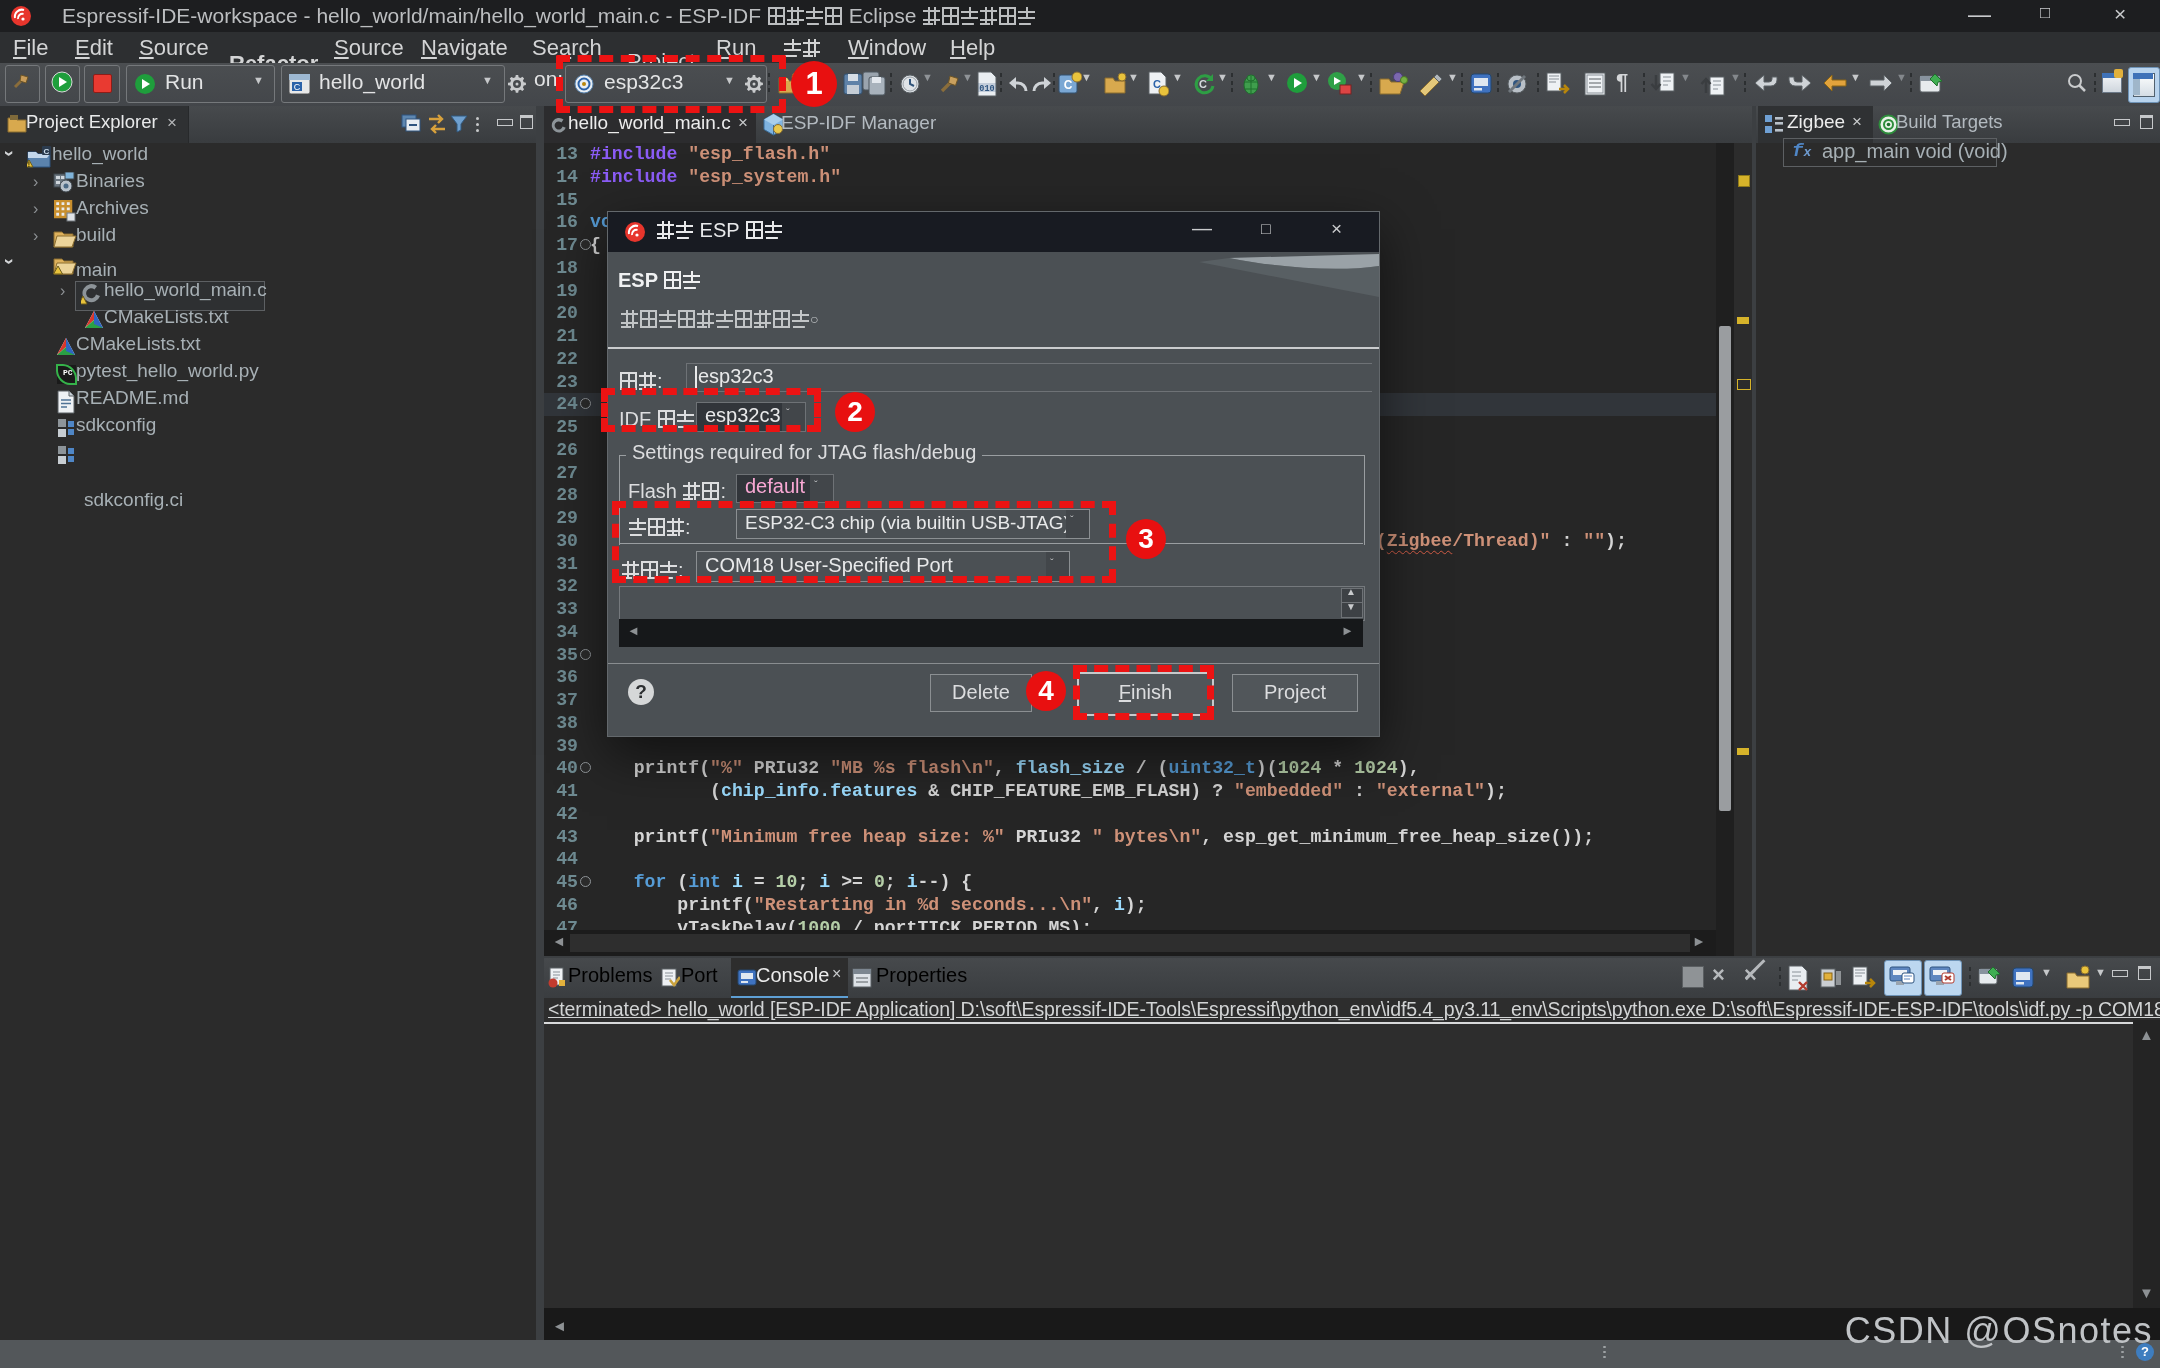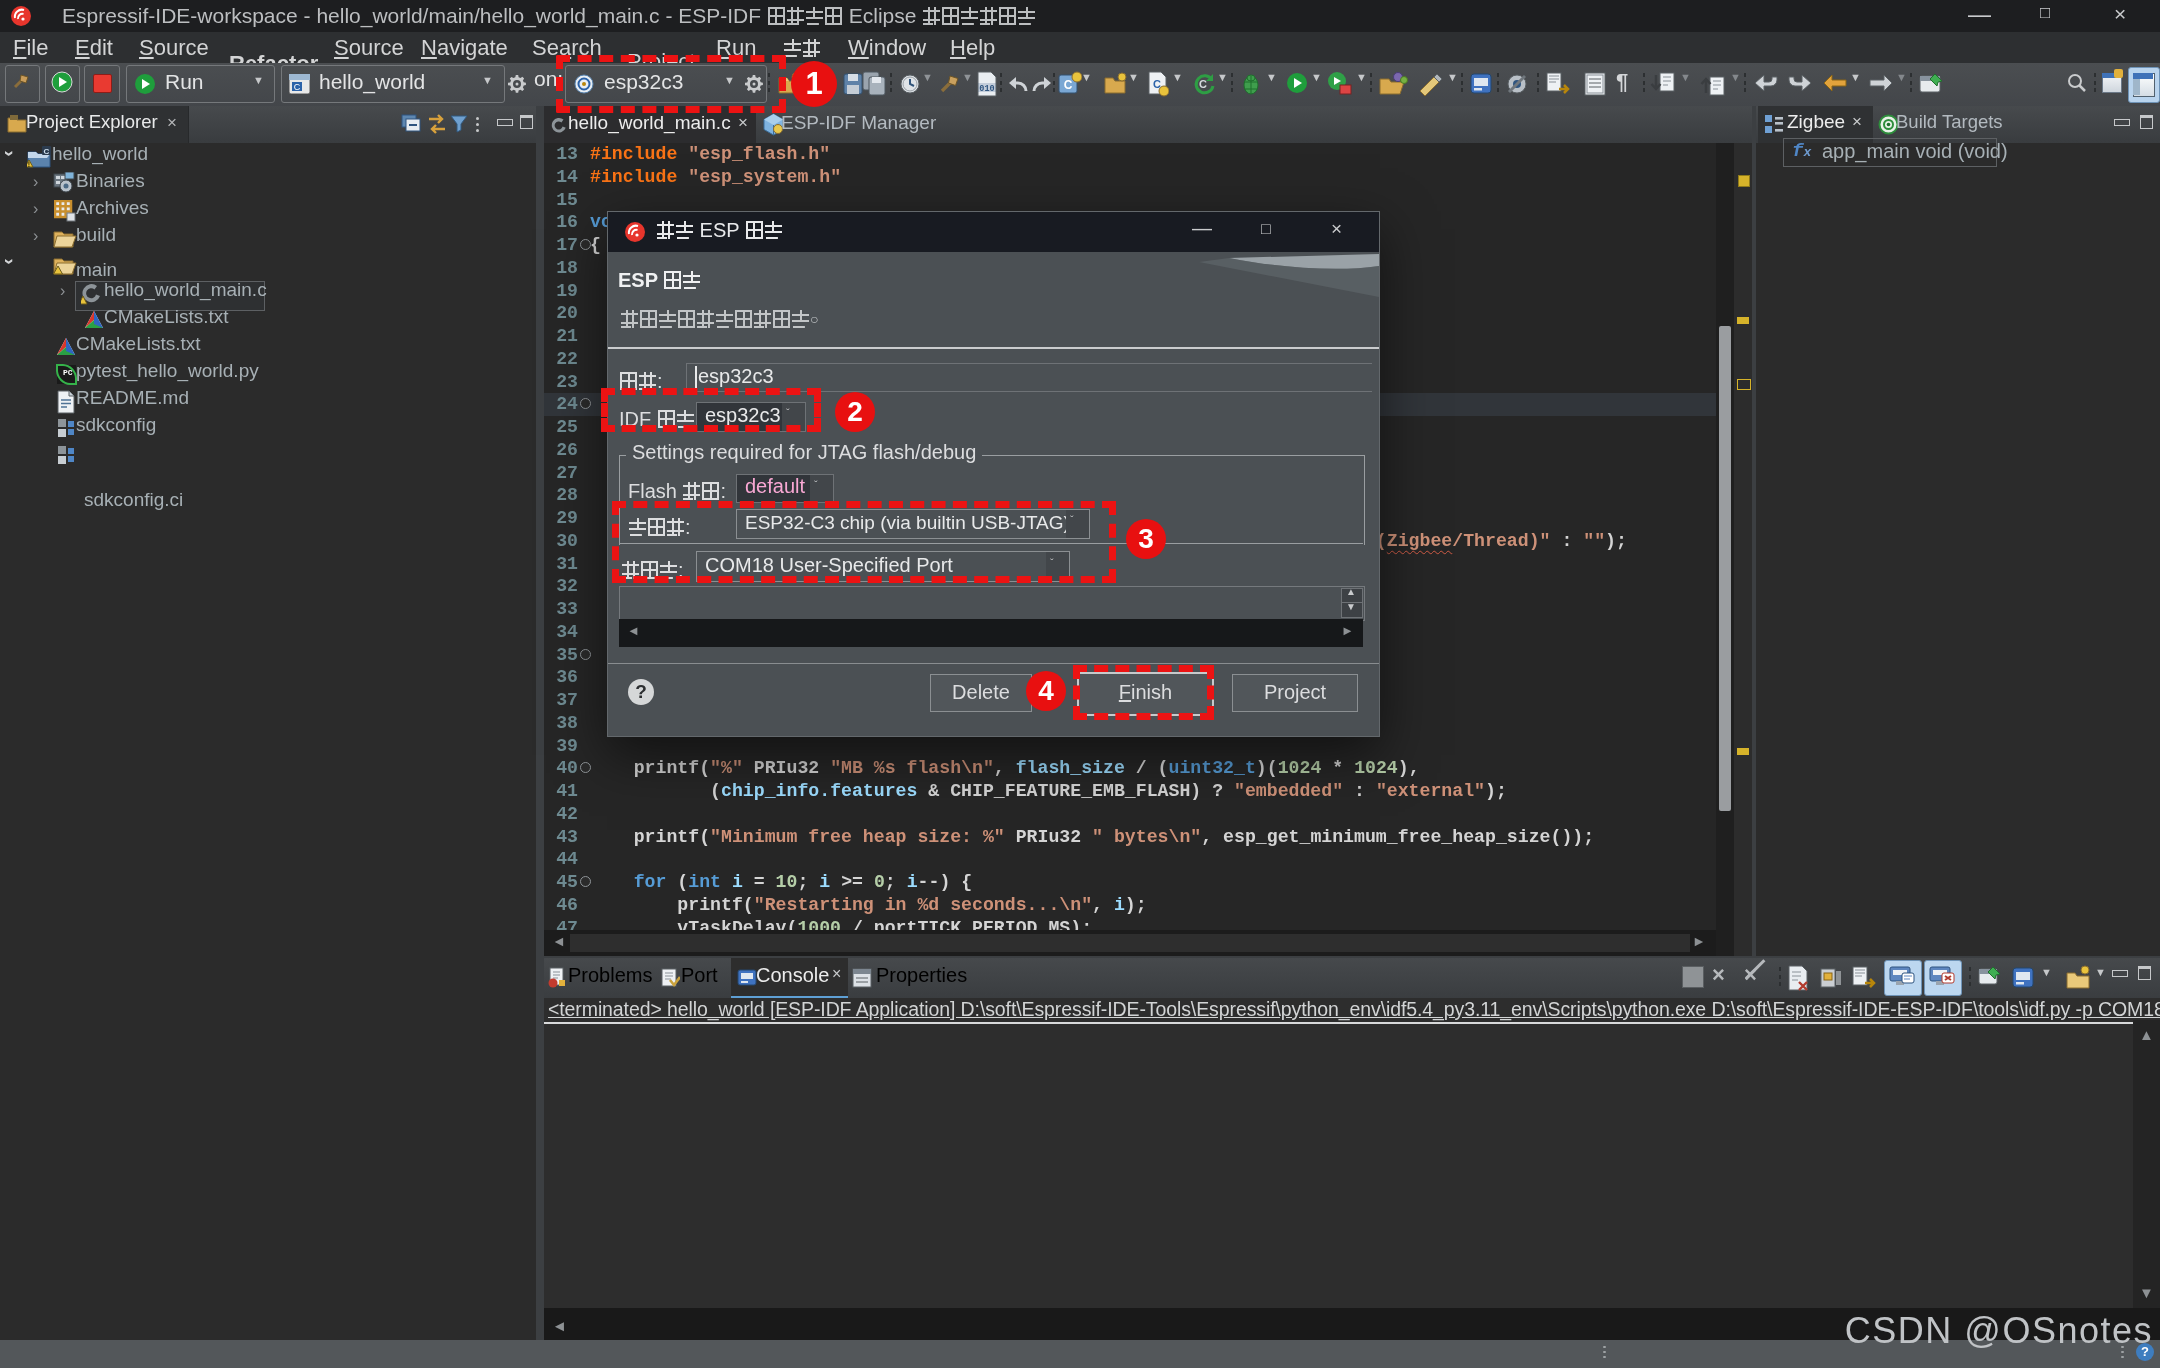--- a/index.html
+++ b/index.html
@@ -28,21 +28,21 @@
  linear-gradient(currentColor,currentColor) 0 62%/100% 2px no-repeat;}
 .mini{height:5px;border:1.5px solid #c6c8ca;}
 .maxi{width:11px;height:10px;border:1.5px solid #c6c8ca;border-top-width:3px;}
 .dots{width:4px;}
 .dots i{display:block;width:3px;height:3px;border-radius:50%;background:#c6c8ca;margin:3px 0;}
 .sep{width:3px;background:
  linear-gradient(#2c2f31,#2c2f31) 0 15%/2px 14% no-repeat,
  linear-gradient(#2c2f31,#2c2f31) 0 45%/2px 14% no-repeat,
  linear-gradient(#2c2f31,#2c2f31) 0 75%/2px 14% no-repeat;}
 .chevx{color:#c6c8ca;font-size:11px;}
-#code .p{color:#f97316;} #code .s{color:#ce9178;} #code .k{color:#569cd6;}
+#code .p{color:#8b5cf6;} #code .s{color:#ce9178;} #code .k{color:#569cd6;}
 #code .n{color:#b5cea8;} #code .v{color:#9cdcfe;}
 #code .w{text-decoration:underline wavy #cf5b45 1px;text-underline-offset:4px;}
 </style></head>
 <body>
 <div id="root">
 
 <div class="abs" id="titlebar" style="left:0;top:0;width:2160px;height:32px;background:#1d1e20;color:#bcbec0;font-size:21px;">
   <svg class="abs" style="left:10px;top:5px;" width="22" height="22" viewBox="0 0 22 22">
         <circle cx="11" cy="11" r="10" fill="#e7352c"></circle>
         <path d="M5 13a7 7 0 0 1 9-8" stroke="#fff" stroke-width="2" fill="none"></path>

